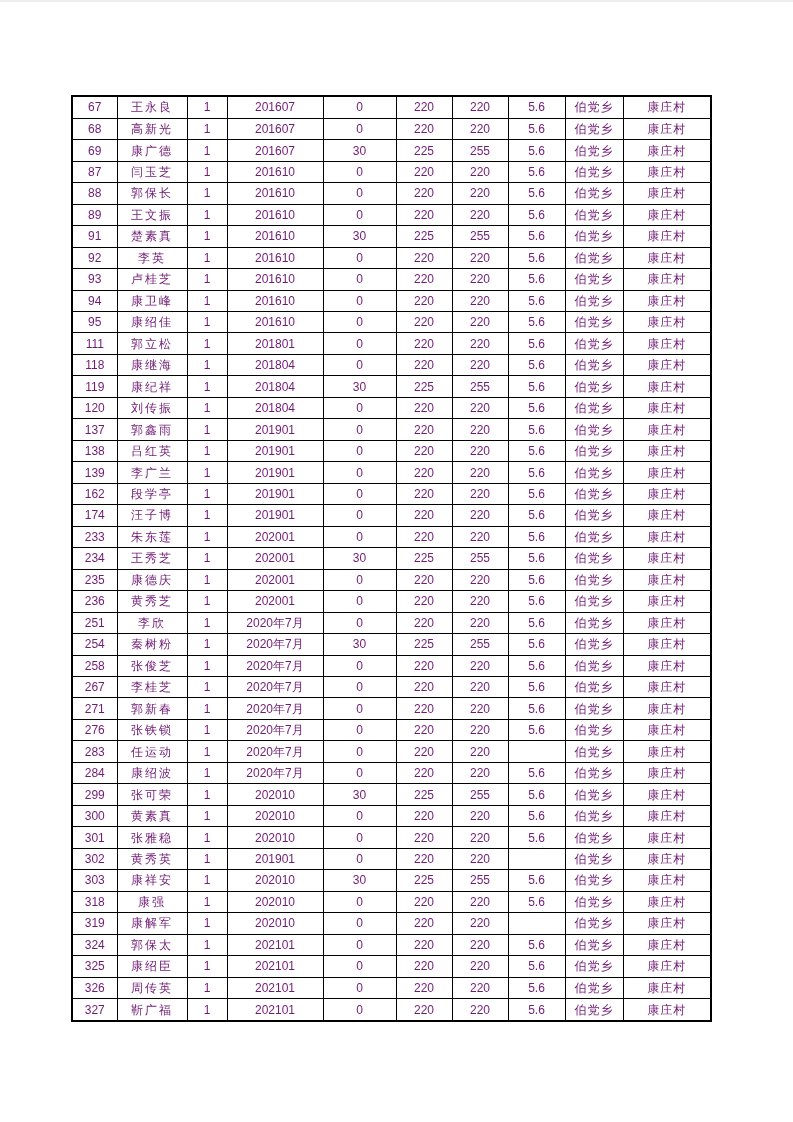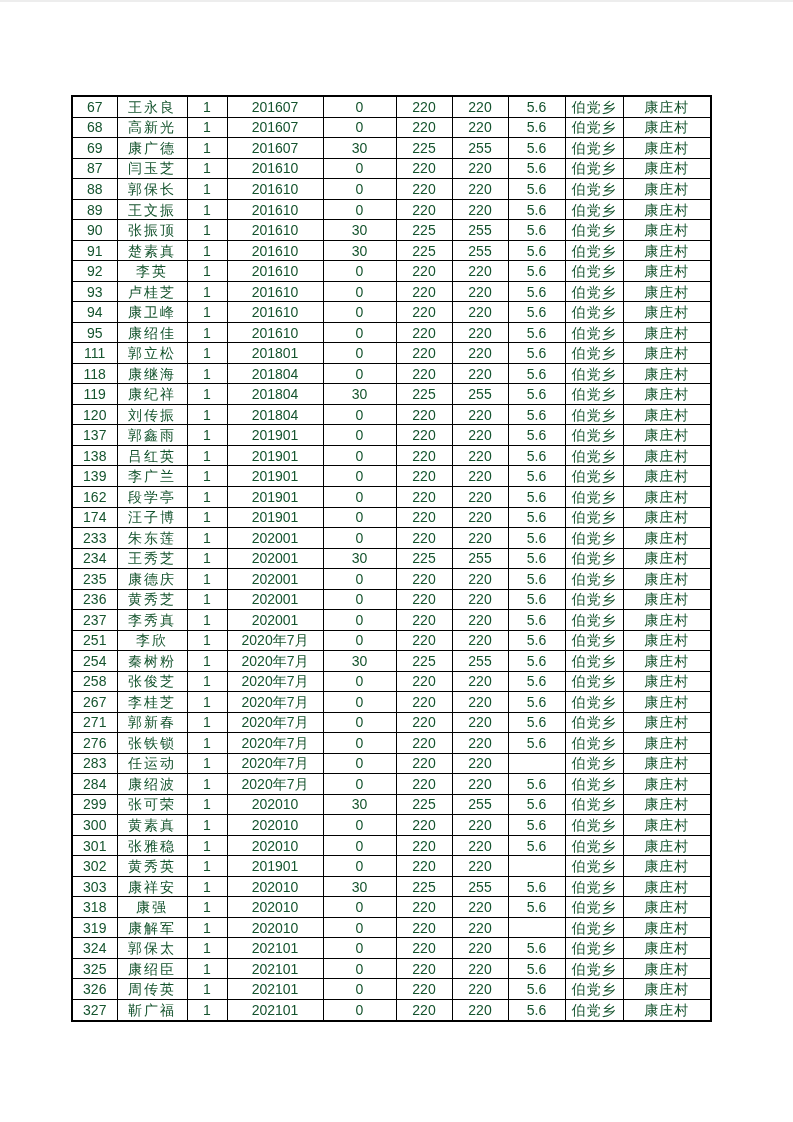--- a/index.html
+++ b/index.html
@@ -19,22 +19,22 @@
   table.sheet {
     position: absolute;
     left: 71px;
     top: 93px;
     width: 639px;
     height: 927px;
     border-collapse: collapse;
     table-layout: fixed;
     border: 2px solid #000000;
     font-family: "Liberation Sans", "DejaVu Sans", sans-serif;
-    font-size: 14px;
-    color: #14532d;
+    font-size: 12px;
+    color: #701a75;
   }
   table.sheet td {
     border: 1px solid #000000;
     text-align: center;
     vertical-align: middle;
     padding: 0;
     line-height: 1;
     white-space: nowrap;
     overflow: hidden;
   }
@@ -127,32 +127,20 @@
           <td>1</td>
           <td>201610</td>
           <td>0</td>
           <td>220</td>
           <td>220</td>
           <td>5.6</td>
           <td>伯党乡</td>
           <td>康庄村</td>
         </tr>
         <tr>
-          <td>90</td>
-          <td>张振顶</td>
-          <td>1</td>
-          <td>201610</td>
-          <td>30</td>
-          <td>225</td>
-          <td>255</td>
-          <td>5.6</td>
-          <td>伯党乡</td>
-          <td>康庄村</td>
-        </tr>
-        <tr>
           <td>91</td>
           <td>楚素真</td>
           <td>1</td>
           <td>201610</td>
           <td>30</td>
           <td>225</td>
           <td>255</td>
           <td>5.6</td>
           <td>伯党乡</td>
           <td>康庄村</td>
@@ -345,32 +333,20 @@
           <td>0</td>
           <td>220</td>
           <td>220</td>
           <td>5.6</td>
           <td>伯党乡</td>
           <td>康庄村</td>
         </tr>
         <tr>
           <td>236</td>
           <td>黄秀芝</td>
-          <td>1</td>
-          <td>202001</td>
-          <td>0</td>
-          <td>220</td>
-          <td>220</td>
-          <td>5.6</td>
-          <td>伯党乡</td>
-          <td>康庄村</td>
-        </tr>
-        <tr>
-          <td>237</td>
-          <td>李秀真</td>
           <td>1</td>
           <td>202001</td>
           <td>0</td>
           <td>220</td>
           <td>220</td>
           <td>5.6</td>
           <td>伯党乡</td>
           <td>康庄村</td>
         </tr>
         <tr>

